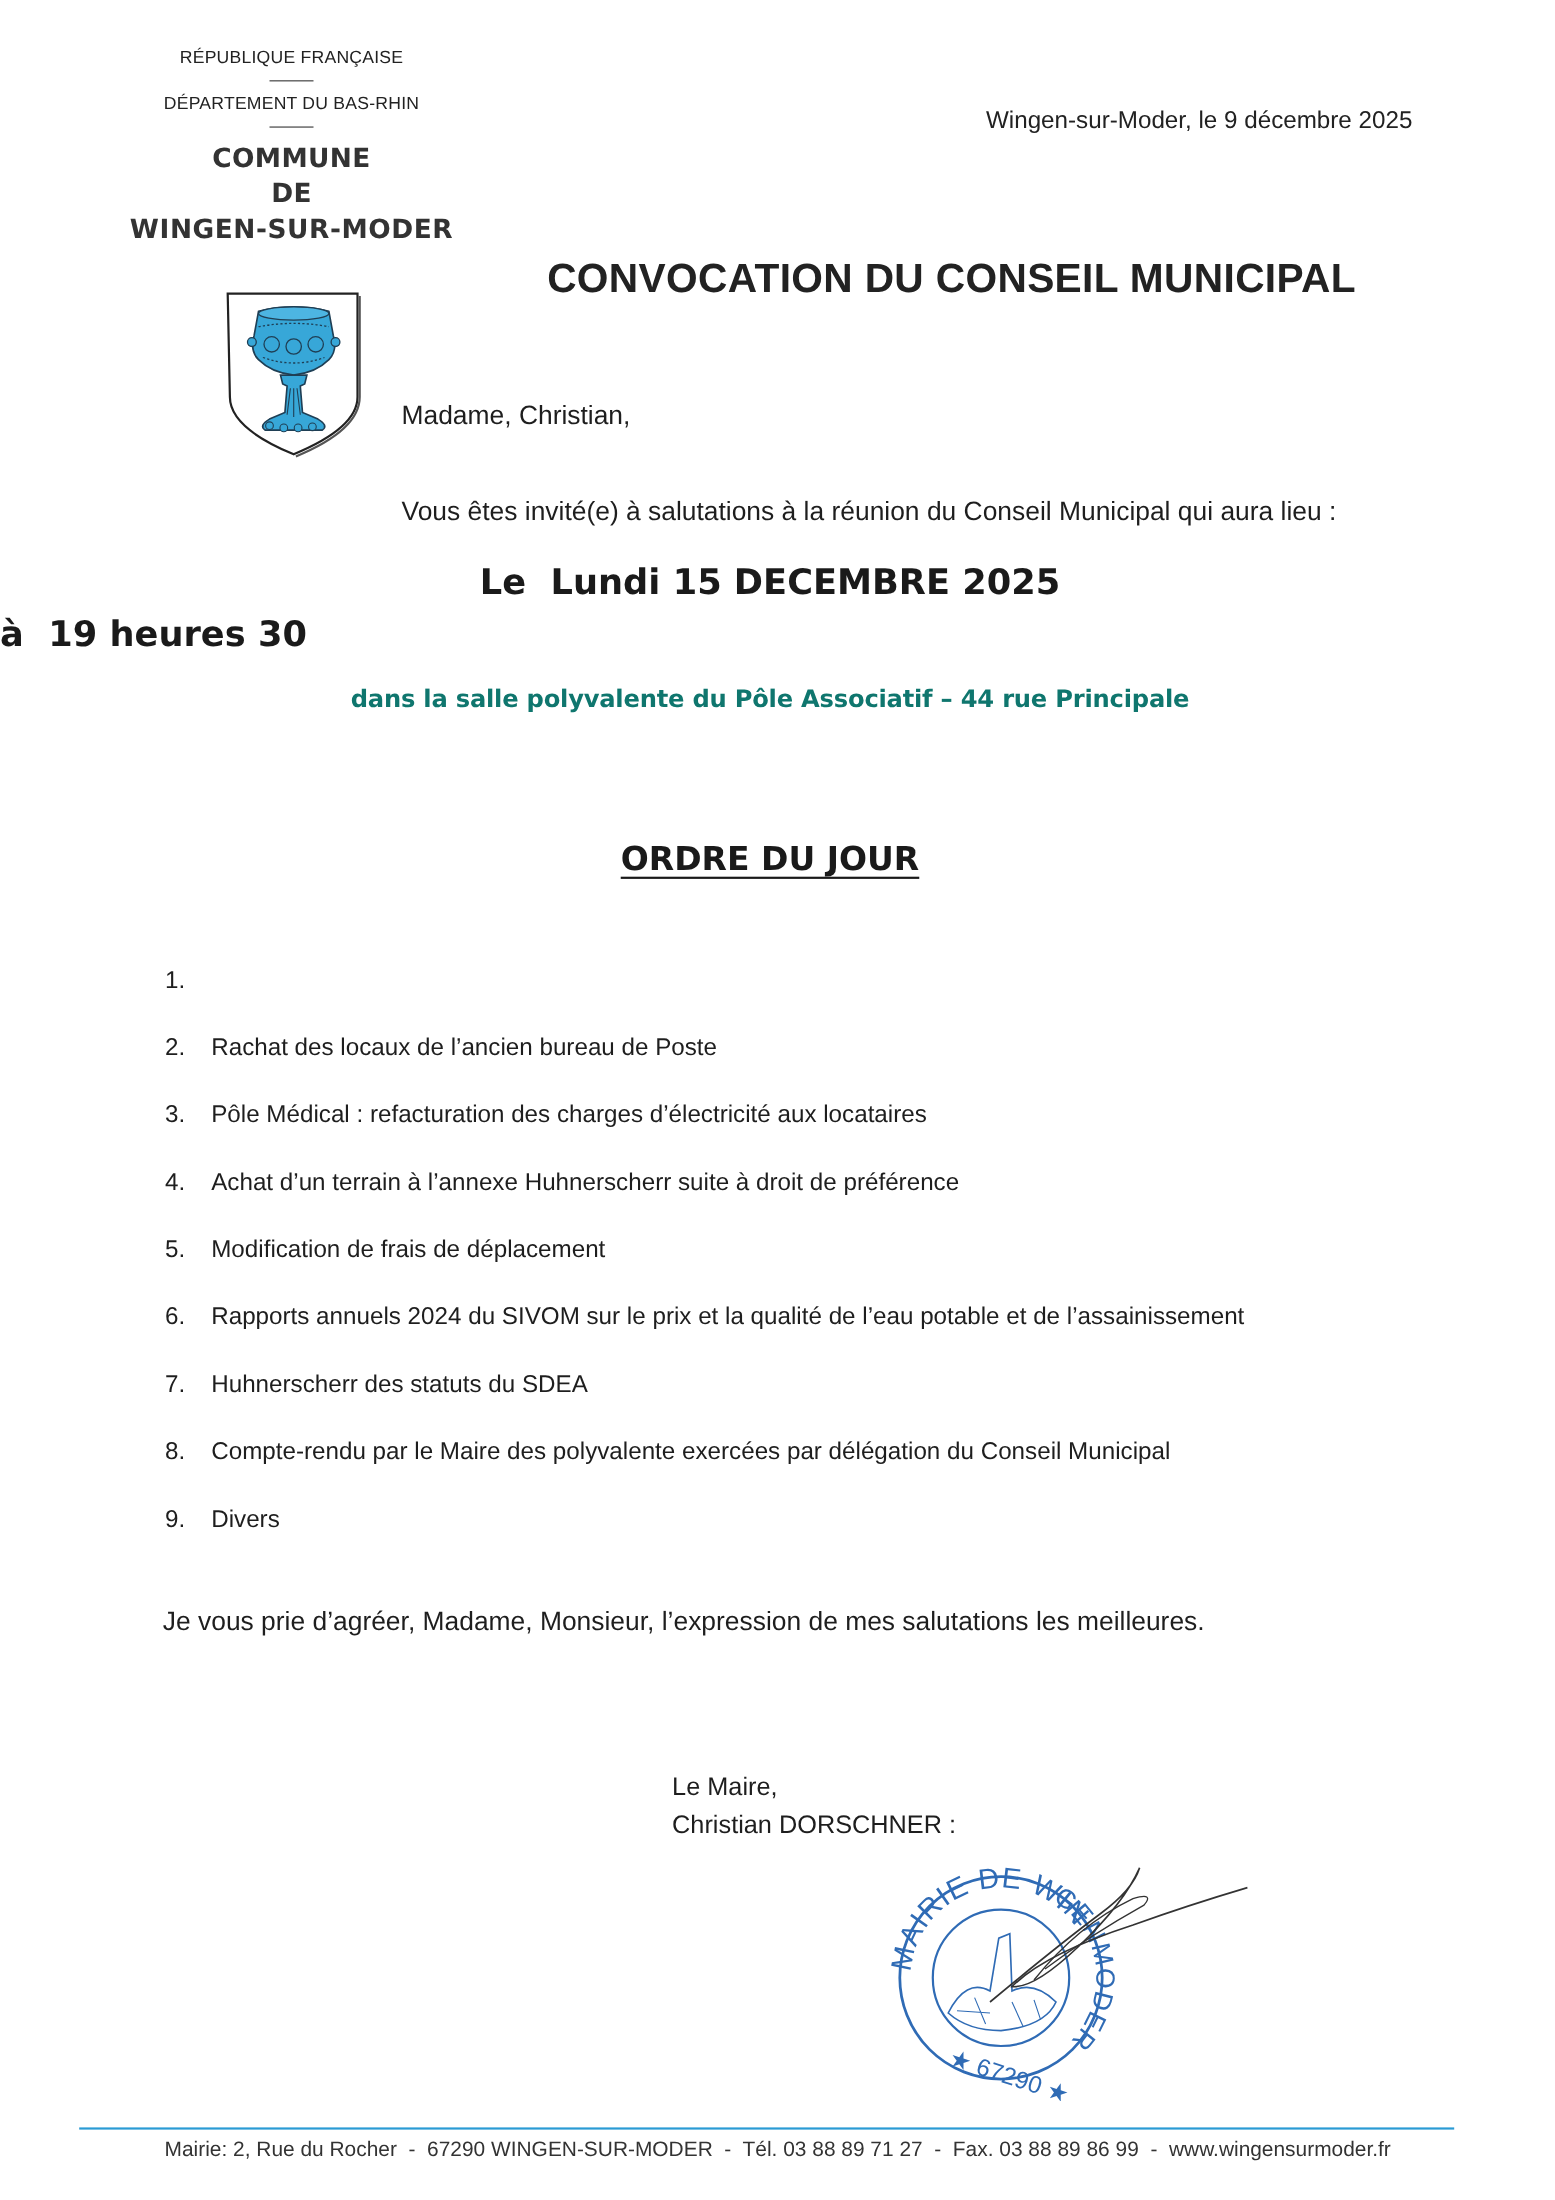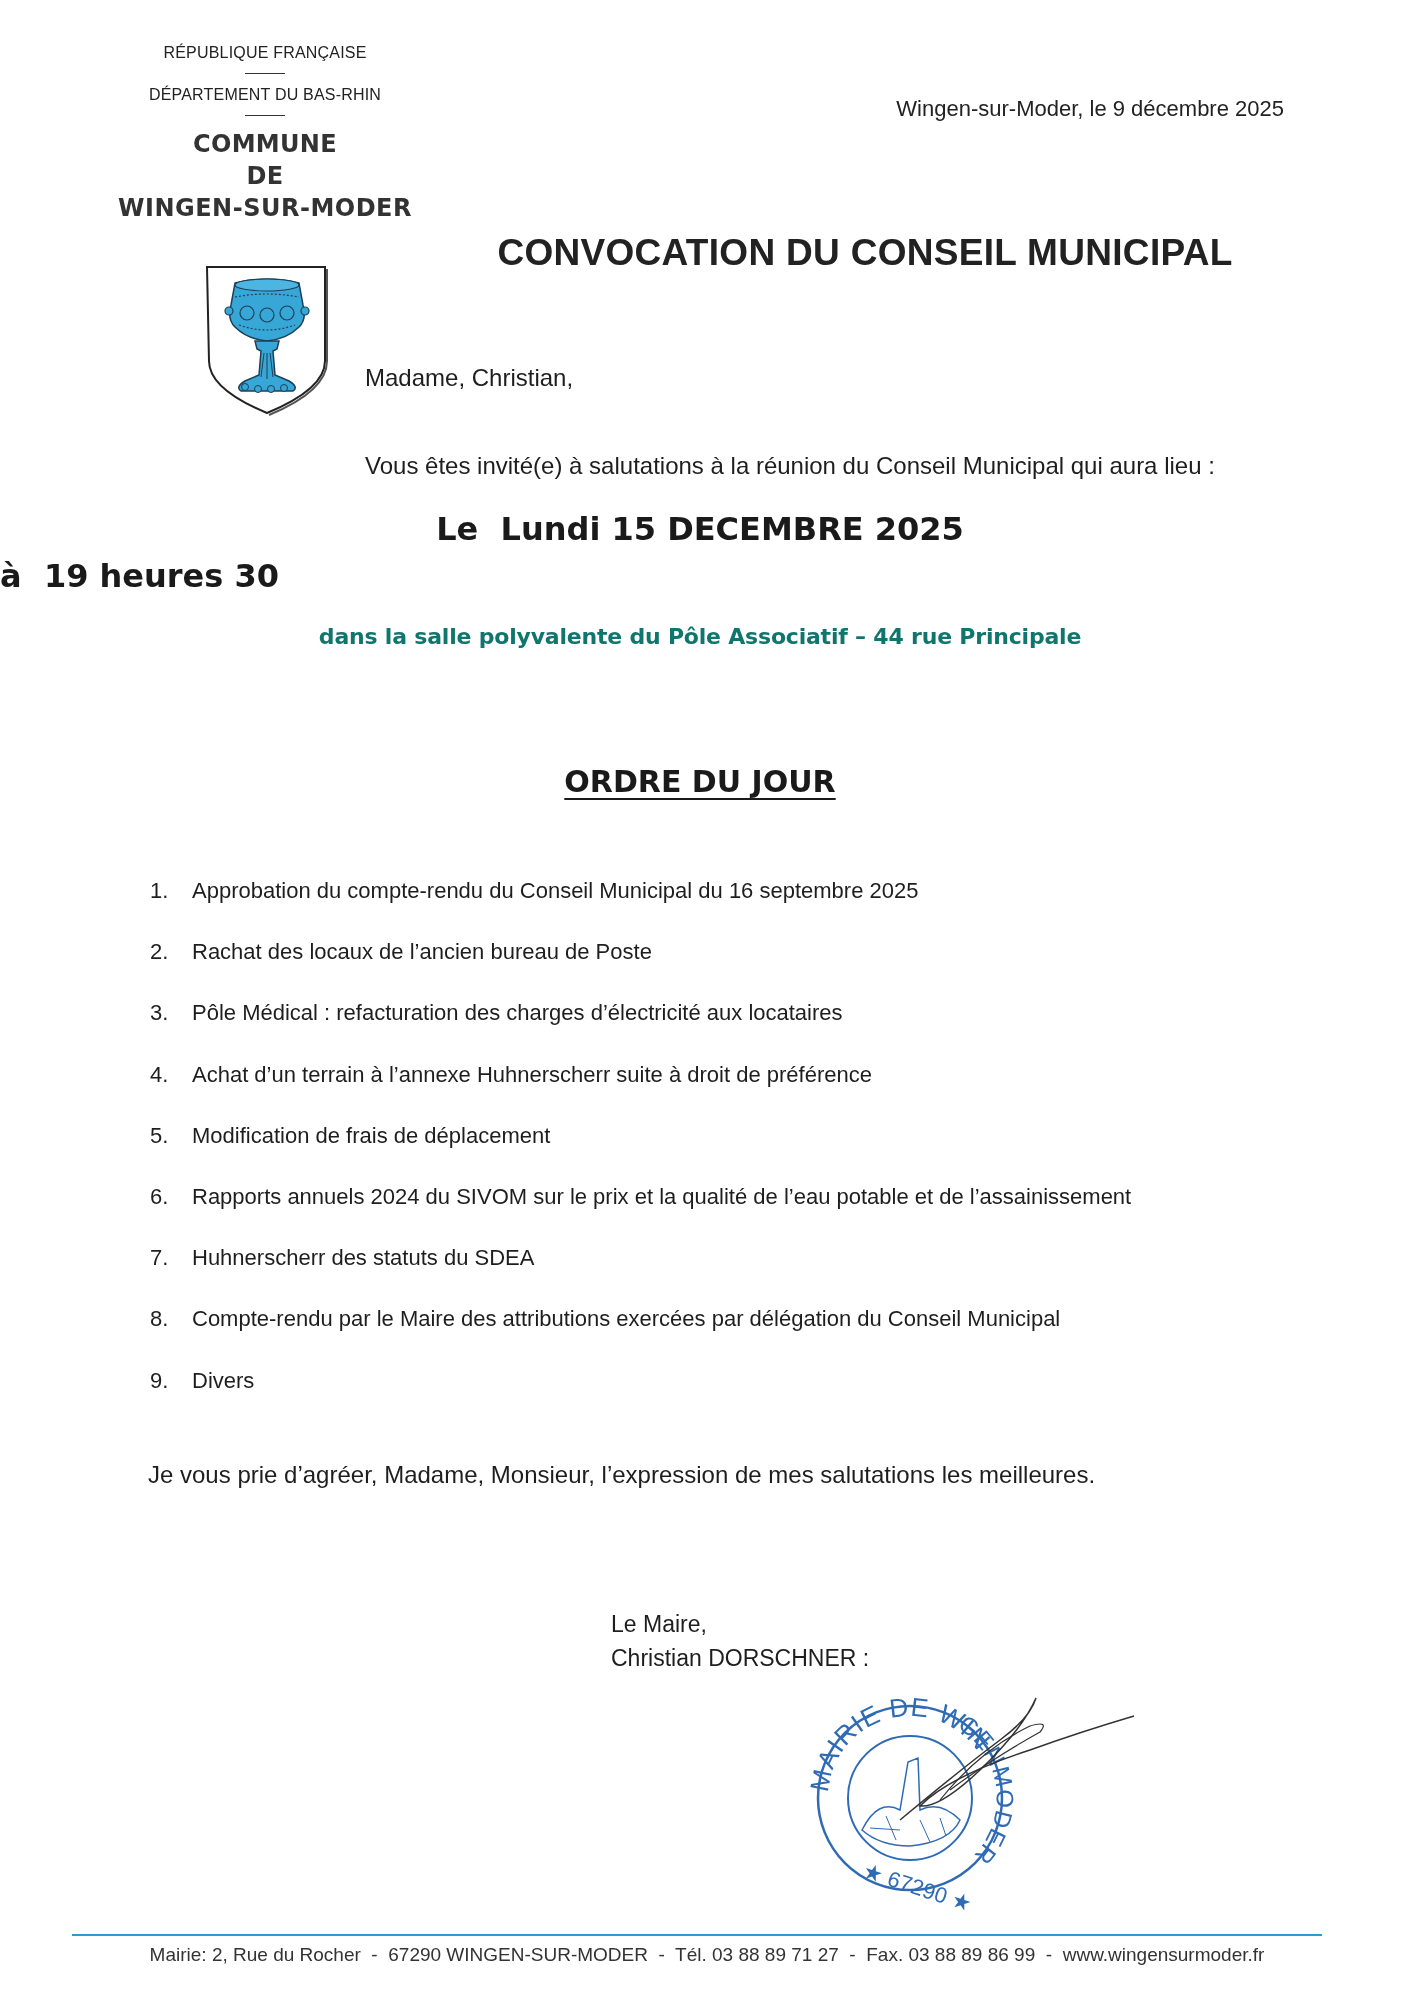--- a/index.html
+++ b/index.html
@@ -93,21 +93,20 @@
 
 <div class="abs when1"><span class="inner" style="white-space:pre;">Le  Lundi 15 DECEMBRE 2025</span></div>
 <div class="abs when2"><span style="white-space:pre;">à  19 heures 30</span></div>
 <div class="abs place">dans la salle polyvalente du Pôle Associatif – 44 rue Principale</div>
 
 <div class="abs agenda-title"><span>ORDRE DU JOUR</span></div>
 
 <ol class="abs agenda">
   <li>
       <span class="num">1.</span>
-      <span>Approbation du compte-rendu du Conseil Municipal du 16 septembre 2025</span>
     </li>
   <li>
       <span class="num">2.</span>
       <span>Rachat des locaux de l’ancien bureau de Poste</span>
     </li>
   <li>
       <span class="num">3.</span>
       <span>Pôle Médical : refacturation des charges d’électricité aux locataires</span>
     </li>
   <li>
@@ -121,21 +120,21 @@
   <li>
       <span class="num">6.</span>
       <span>Rapports annuels 2024 du SIVOM sur le prix et la qualité de l’eau potable et de l’assainissement</span>
     </li>
   <li>
       <span class="num">7.</span>
       <span>Huhnerscherr des statuts du SDEA</span>
     </li>
   <li>
       <span class="num">8.</span>
-      <span>Compte-rendu par le Maire des attributions exercées par délégation du Conseil Municipal</span>
+      <span>Compte-rendu par le Maire des polyvalente exercées par délégation du Conseil Municipal</span>
     </li>
   <li>
       <span class="num">9.</span>
       <span>Divers</span>
     </li>
 </ol>
 
 <div class="abs closing">Je vous prie d’agréer, Madame, Monsieur, l’expression de mes salutations les meilleures.</div>
 
 <div class="abs sig-title">

